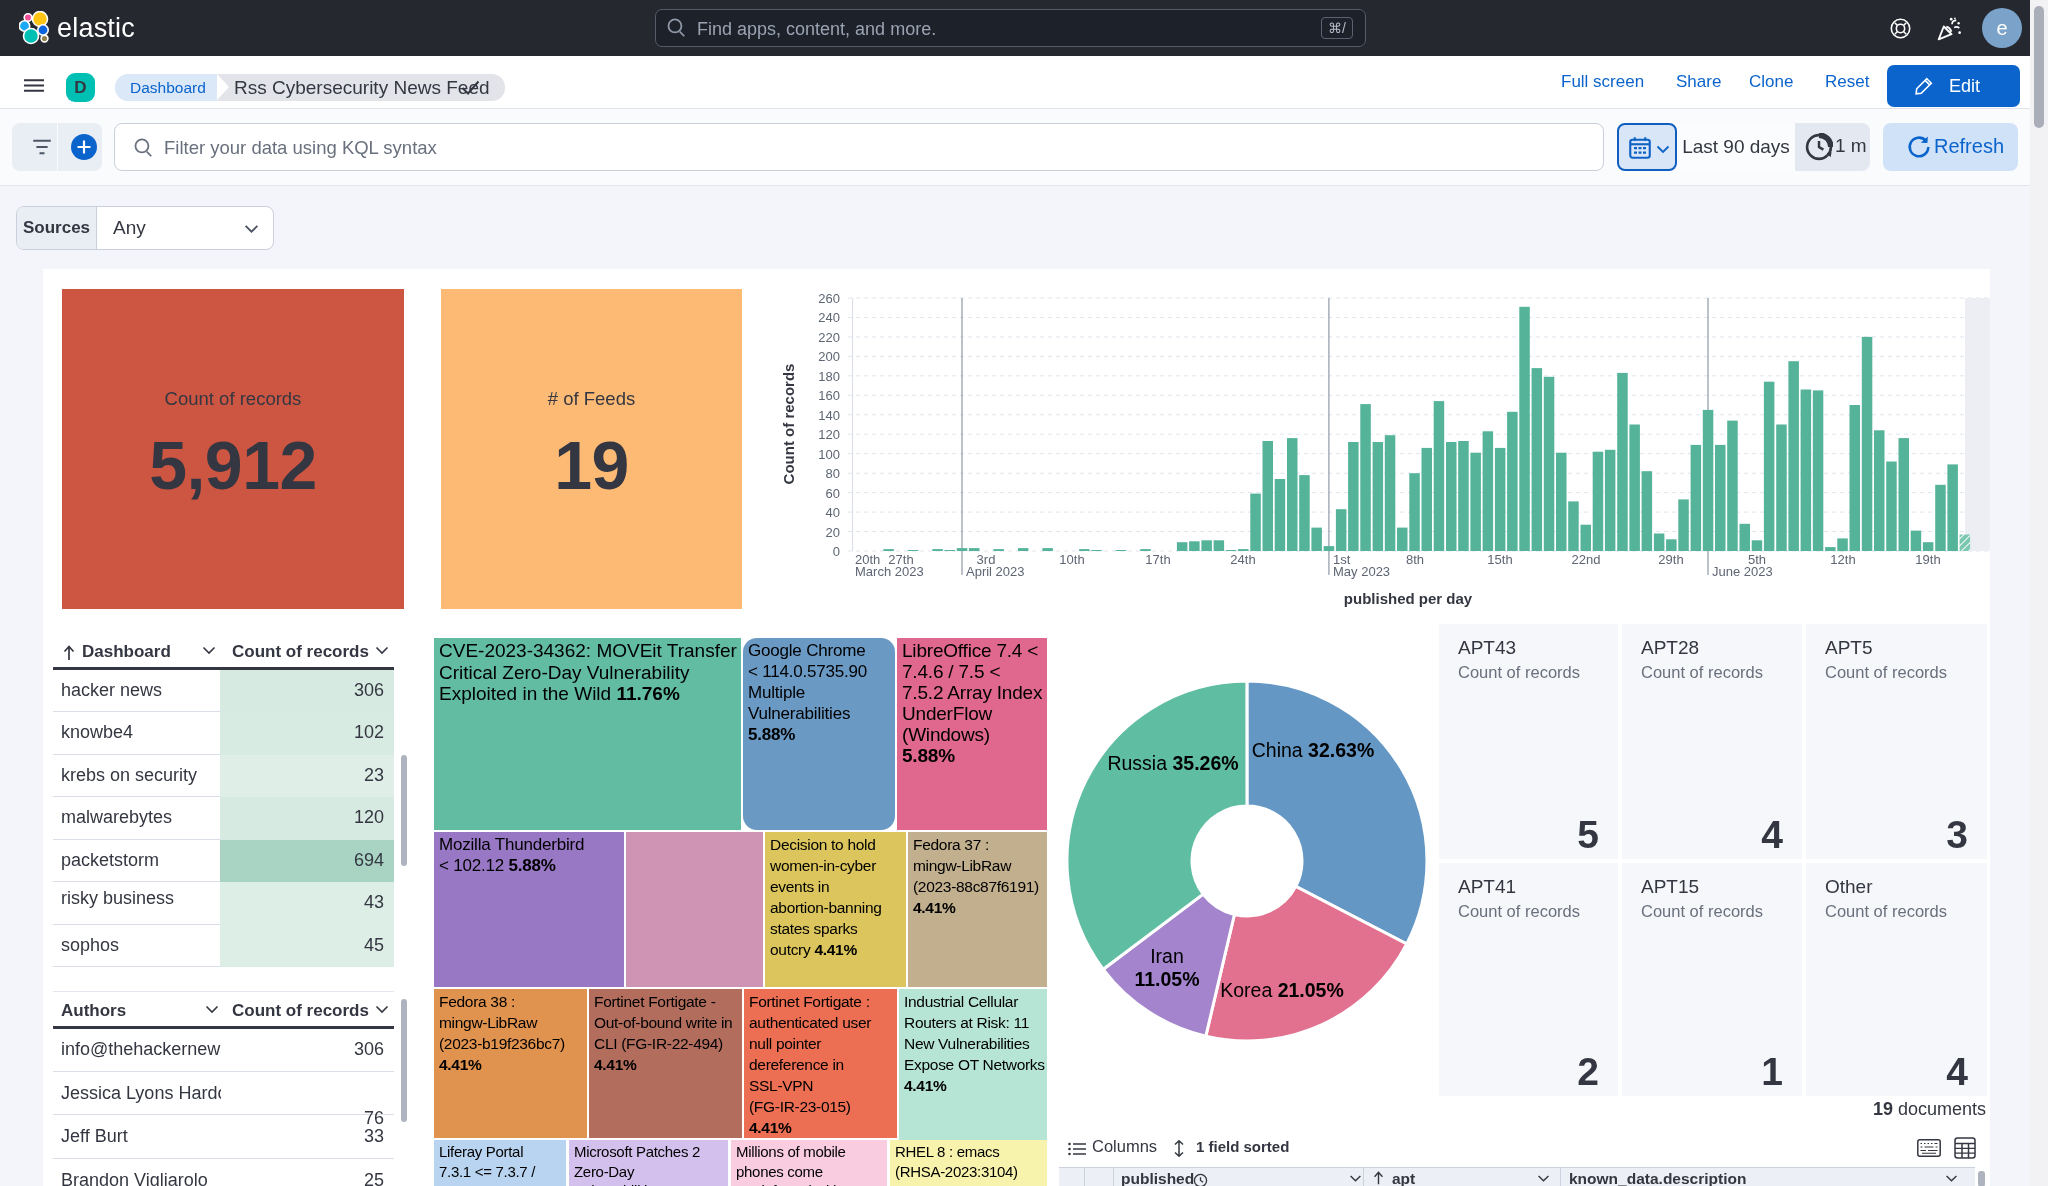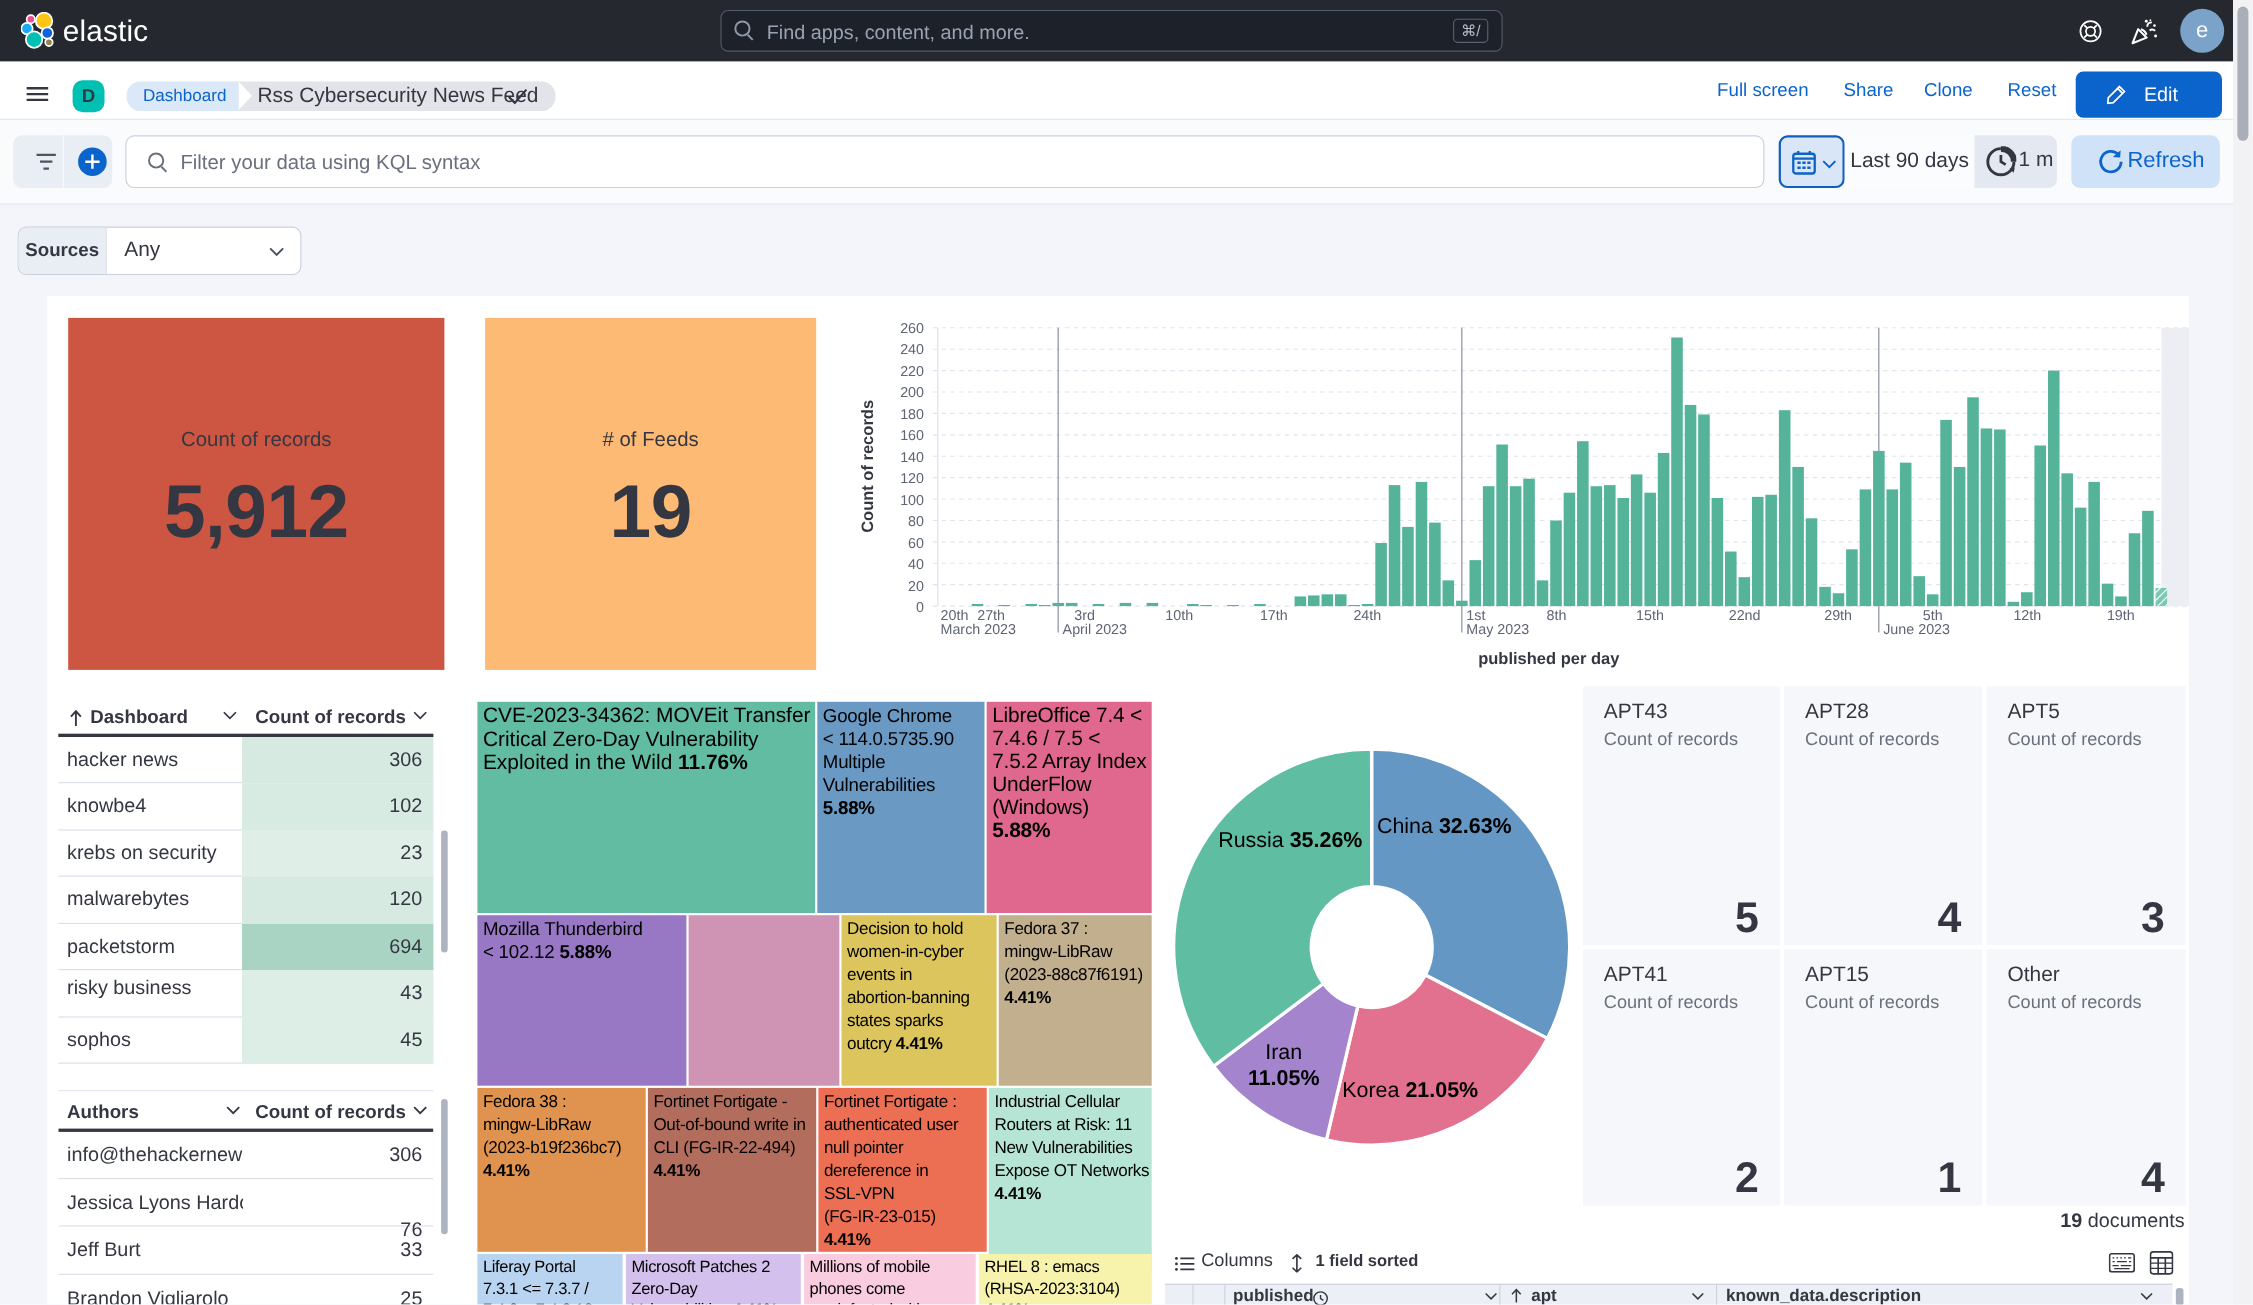--- a/index.html
+++ b/index.html
@@ -387,21 +387,21 @@
     </div>
   <div class="abs" style="left:0; top:166.5px; width:341px; height:43.5px; border-bottom:1px solid #D9DEE8;">
     <span style="position:absolute; left:8px; top:11px; width:160px; overflow:hidden; white-space:nowrap;">Brandon Vigliarolo</span>
     <span style="position:absolute; right:10px; top:11px;">25</span>
     </div>
 </div>
 <div class="minithumb" style="left:401px; top:999px; height:123px;"></div>
 
 <div id="treemap" class="abs" style="left:434px; top:638px; width:613px; height:548px;">
   <div class="tile" style="left:0px; top:0px; width:307px; height:192px; background:#61BCA2; font-size:19px; line-height:21.5px; letter-spacing:0;">CVE-2023-34362: MOVEit Transfer<br>Critical Zero-Day Vulnerability<br>Exploited in the Wild <b>11.76%</b></div>
-  <div class="tile" style="left:309px; top:0px; width:152px; height:192px; background:#6A99C4; font-size:17px; letter-spacing:-0.2px;">Google Chrome<br>&lt; 114.0.5735.90<br>Multiple<br>Vulnerabilities<br><b>5.88%</b></div>
+  <div class="tile" style="left:309px; top:0px; width:152px; height:192px; background:#6A99C4; font-size:17px; letter-spacing:-0.2px;border-radius:14px;">Google Chrome<br>&lt; 114.0.5735.90<br>Multiple<br>Vulnerabilities<br><b>5.88%</b></div>
   <div class="tile" style="left:463px; top:0px; width:150px; height:192px; background:#E0688F; font-size:19px; letter-spacing:-0.2px;">LibreOffice 7.4 &lt;<br>7.4.6 / 7.5 &lt;<br>7.5.2 Array Index<br>UnderFlow<br>(Windows)<br><b>5.88%</b></div>
   <div class="tile" style="left:0px; top:194px; width:190px; height:155px; background:#9878C5; font-size:17px; letter-spacing:-0.2px;">Mozilla Thunderbird<br>&lt; 102.12 <b>5.88%</b></div>
   <div class="tile" style="left:192px; top:194px; width:137px; height:155px; background:#CF93B4;"></div>
   <div class="tile" style="left:331px; top:194px; width:141px; height:155px; background:#DBC55C;">Decision to hold<br>women-in-cyber<br>events in<br>abortion-banning<br>states sparks<br>outcry <b>4.41%</b></div>
   <div class="tile" style="left:474px; top:194px; width:139px; height:155px; background:#C1AF8D;">Fedora 37 :<br>mingw-LibRaw<br>(2023-88c87f6191)<br><b>4.41%</b></div>
   <div class="tile" style="left:0px; top:351px; width:153px; height:149px; background:#E0924F;">Fedora 38 :<br>mingw-LibRaw<br>(2023-b19f236bc7)<br><b>4.41%</b></div>
   <div class="tile" style="left:155px; top:351px; width:153px; height:149px; background:#B26D5D;">Fortinet Fortigate -<br>Out-of-bound write in<br>CLI (FG-IR-22-494)<br><b>4.41%</b></div>
   <div class="tile" style="left:310px; top:351px; width:153px; height:149px; background:#EC6E53;">Fortinet Fortigate :<br>authenticated user<br>null pointer<br>dereference in<br>SSL-VPN<br>(FG-IR-23-015)<br><b>4.41%</b></div>
   <div class="tile" style="left:465px; top:351px; width:148px; height:167px; background:#B6E5D5;">Industrial Cellular<br>Routers at Risk: 11<br>New Vulnerabilities<br>Expose OT Networks<br><b>4.41%</b></div>
   <div class="tile" style="left:0px; top:502px; width:132px; height:46px; background:#B9D4F0; font-size:15px; line-height:19.5px;">Liferay Portal<br>7.3.1 &lt;= 7.3.7 /<br>7.4.0 &lt; 7.4.3.18</div>

